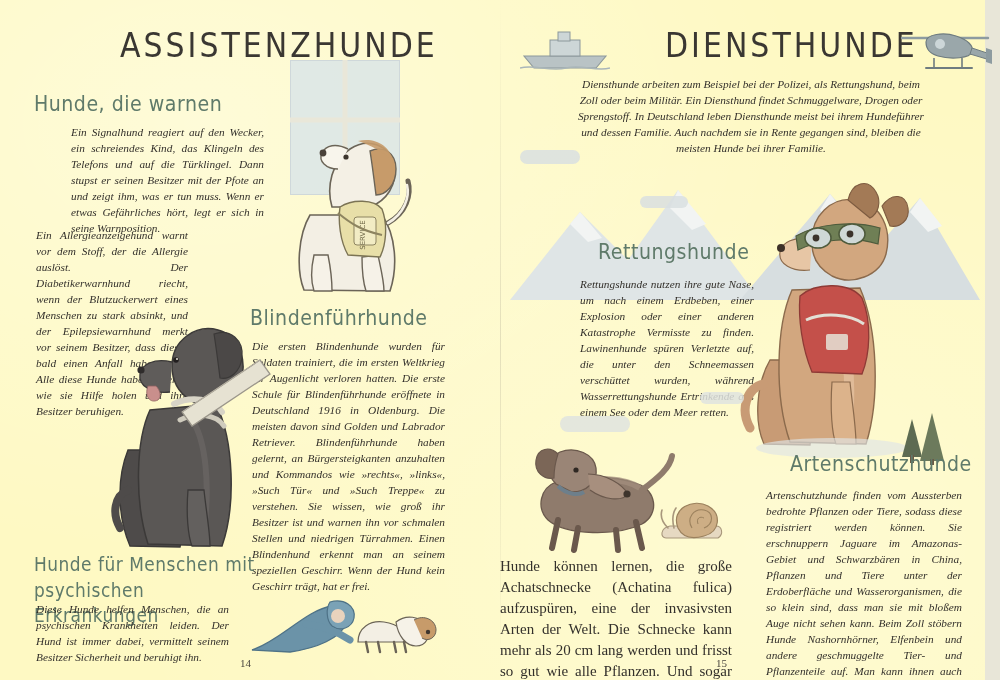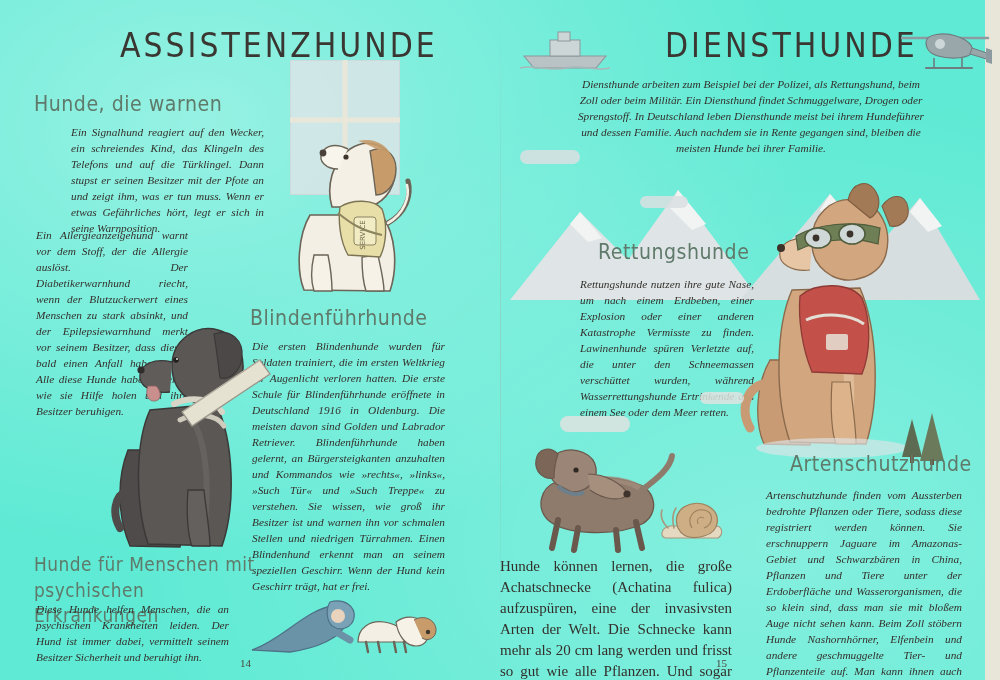--- a/index.html
+++ b/index.html
@@ -11,21 +11,21 @@
     height: 680px;
     background: #e8e6d8;
     font-family: "Liberation Serif", serif;
     color: #34302c;
     overflow: hidden;
   }
   .page {
     position: relative;
     width: 985px;
     height: 680px;
-    background: #5eead4;
+    background: #fef9c3;
   }
   
   .paper-tex {
     position: absolute;
     inset: 0;
     background:
       radial-gradient(ellipse at 20% 18%, rgba(255,255,255,0.35), rgba(255,255,255,0) 55%),
       radial-gradient(ellipse at 78% 80%, rgba(255,255,255,0.25), rgba(255,255,255,0) 60%);
     pointer-events: none;
   }

